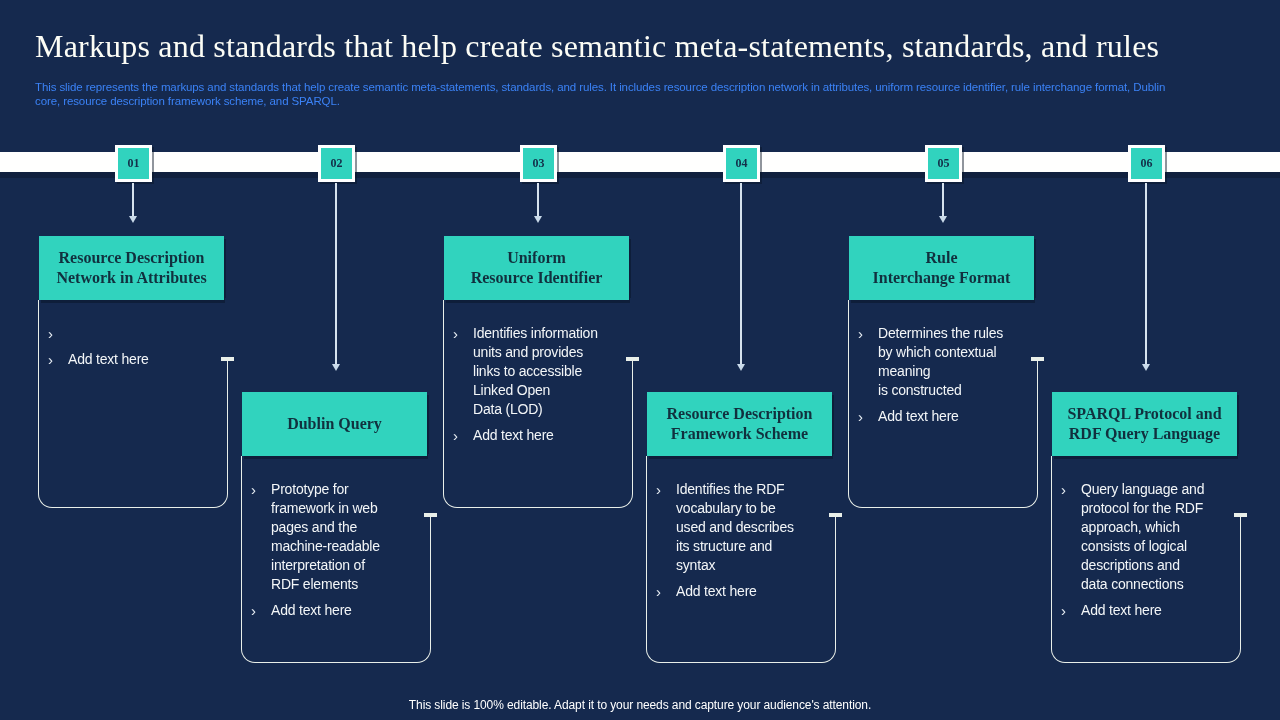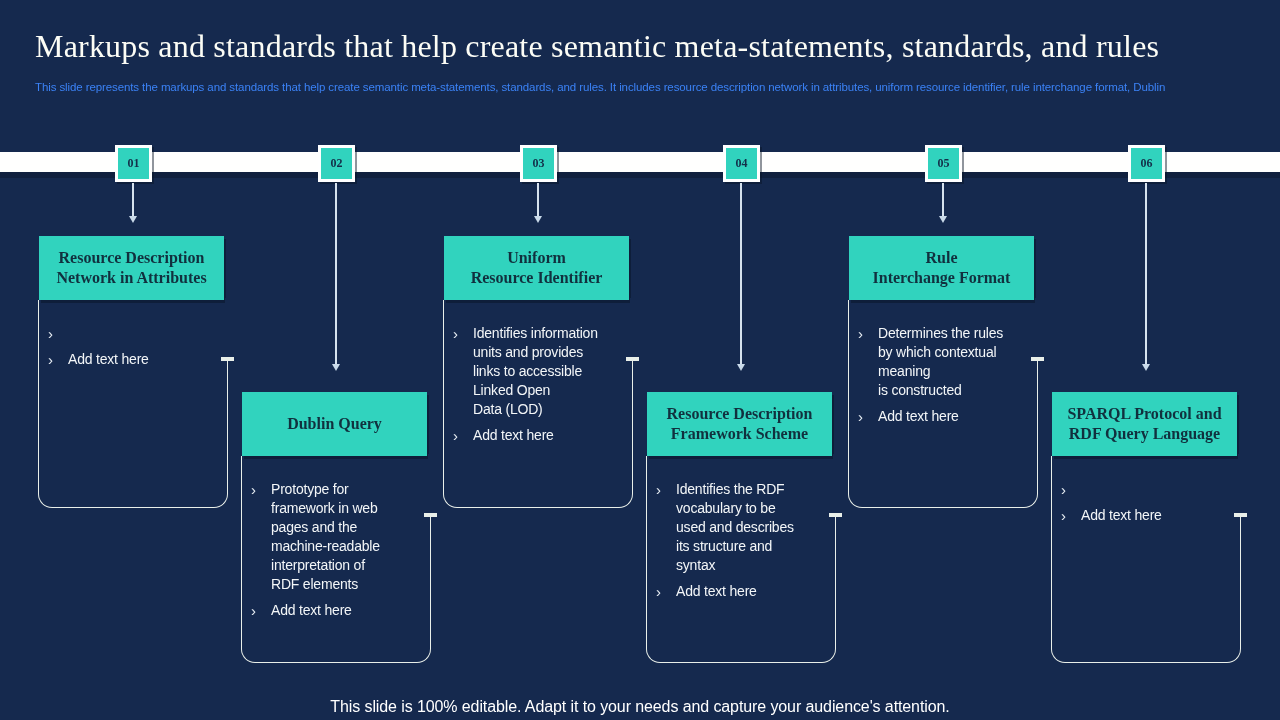--- a/index.html
+++ b/index.html
@@ -57,32 +57,33 @@
   .row-top .contentbox{top:300px;height:208px;}
   .row-bottom .contentbox{top:456px;height:207px;}
   .edge-mask{position:absolute;top:-2px;right:-2px;width:4px;height:60px;background:#15294E;}
   .edge-cap{position:absolute;top:57px;right:-7px;width:13px;height:4px;background:#E9EFE9;}
   .bullet{display:flex;margin-bottom:7px;}
   .marker{flex:0 0 20px;color:#E8EEF4;font-size:15px;line-height:19px;padding-left:3px;}
   .btext{flex:1;color:#F3F6F8;font-size:14px;line-height:19px;white-space:pre-line;letter-spacing:-.2px;}
   
   .footer{
     position:absolute;left:0;top:698px;width:1280px;text-align:center;
-    color:#FFFFFF;font-size:16px;letter-spacing:-.1px;
+    color:#FFFFFF;font-size:12px;letter-spacing:-.1px;
   }
 </style>
 </head>
 <body>
 
 <div class="slide">
 
   <div class="main-title">Markups and standards that help create semantic meta-statements, standards, and rules</div>
 
   <div class="subtitle">
     <div>This slide represents the markups and standards that help create semantic meta-statements, standards, and rules. It includes resource description network in attributes, uniform resource identifier, rule interchange format, Dublin</div>
+    <div>core, resource description framework scheme, and SPARQL.</div>
   </div>
 
   <div class="band"></div>
   <div class="band-shadow"></div>
 
   <div class="column col0 row-top">
     <div class="badge">
       <span>01</span>
     </div>
     <div class="connector"></div>
@@ -221,20 +222,26 @@
     </div>
     <div class="connector"></div>
     <div class="arrowhead"></div>
     <div class="titlebox">
       <span>SPARQL Protocol and
 RDF Query Language</span>
     </div>
     <div class="contentbox">
       <div class="bullet">
         <span class="marker">›</span>
+        <span class="btext">Query language and
+protocol for the RDF
+approach, which
+consists of logical
+descriptions and
+data connections</span>
       </div>
       <div class="bullet">
         <span class="marker">›</span>
         <span class="btext">Add text here</span>
       </div>
       <div class="edge-mask"></div>
       <div class="edge-cap"></div>
     </div>
   </div>
 

